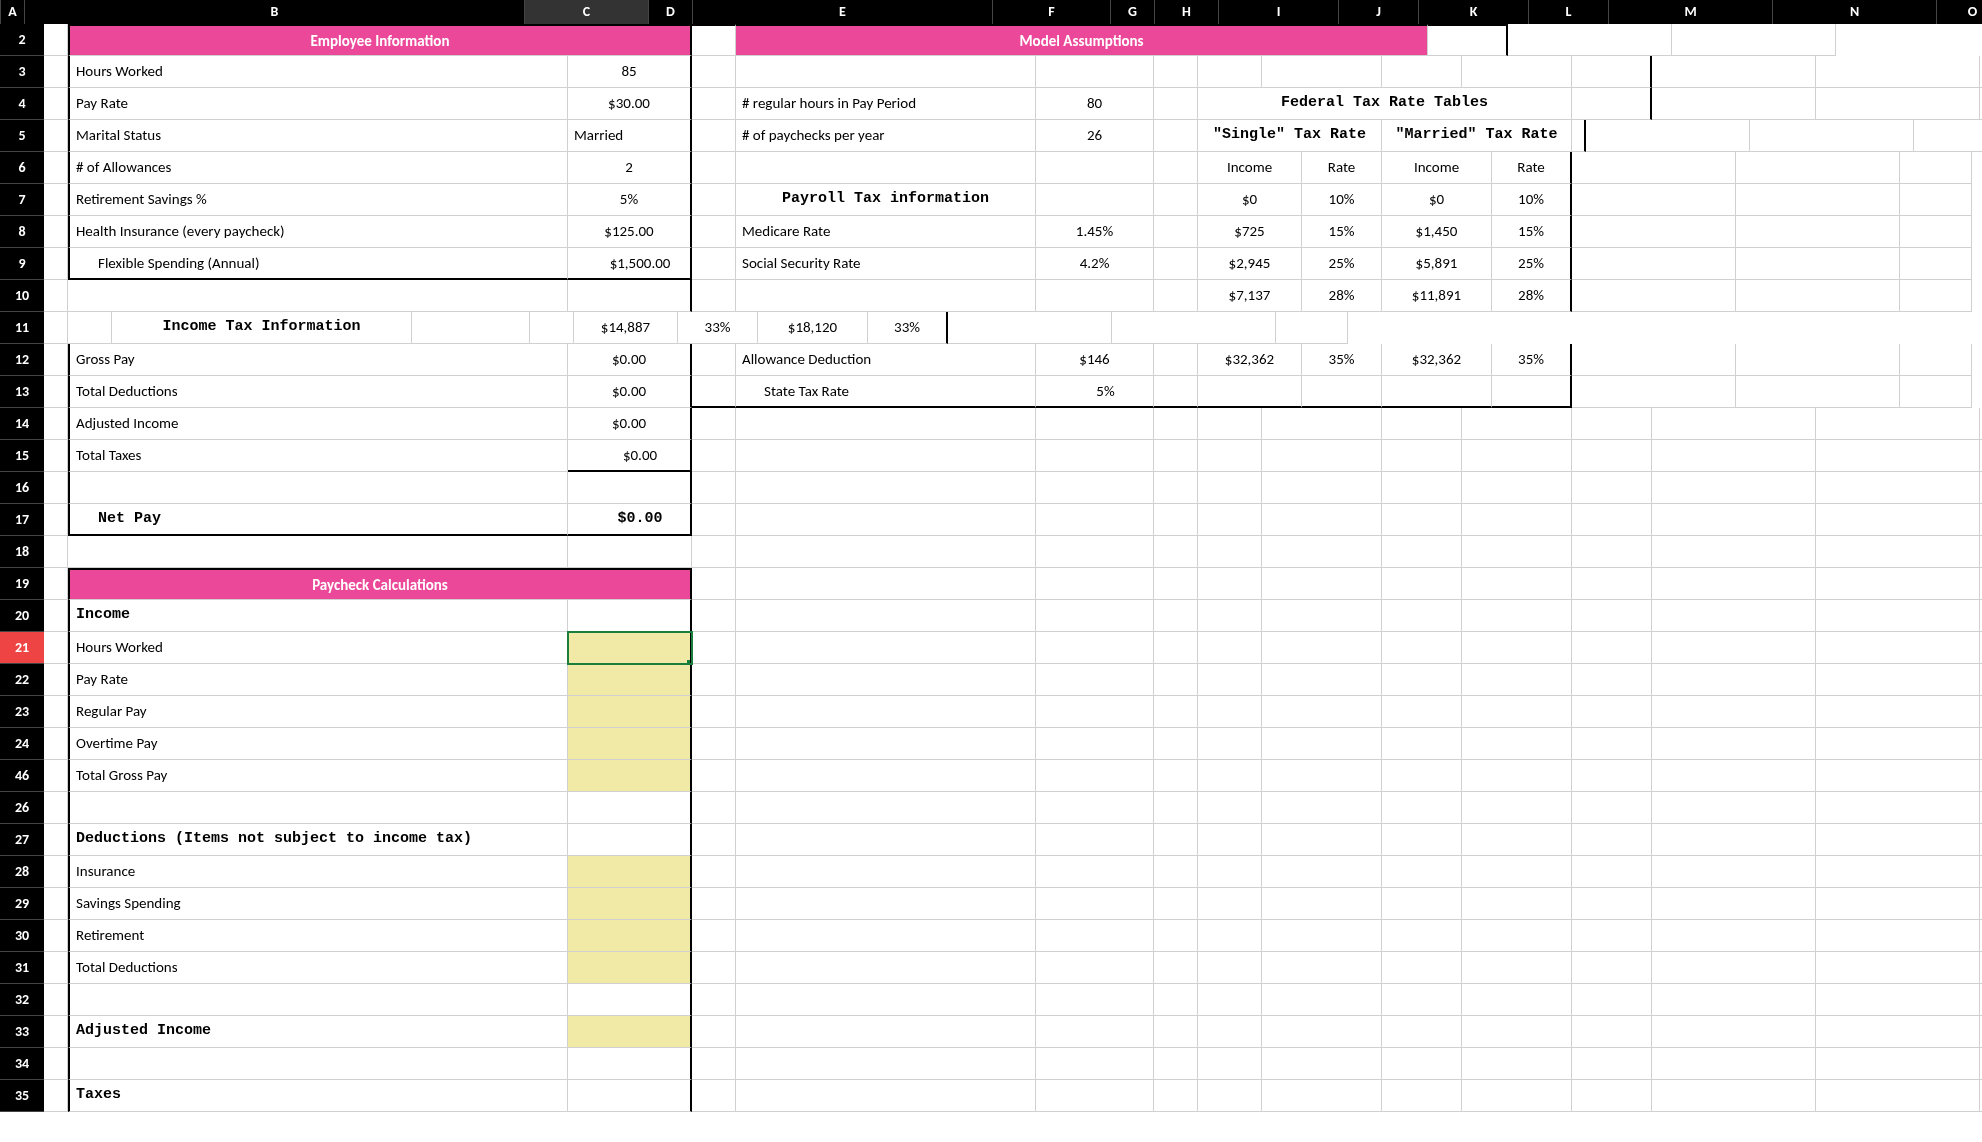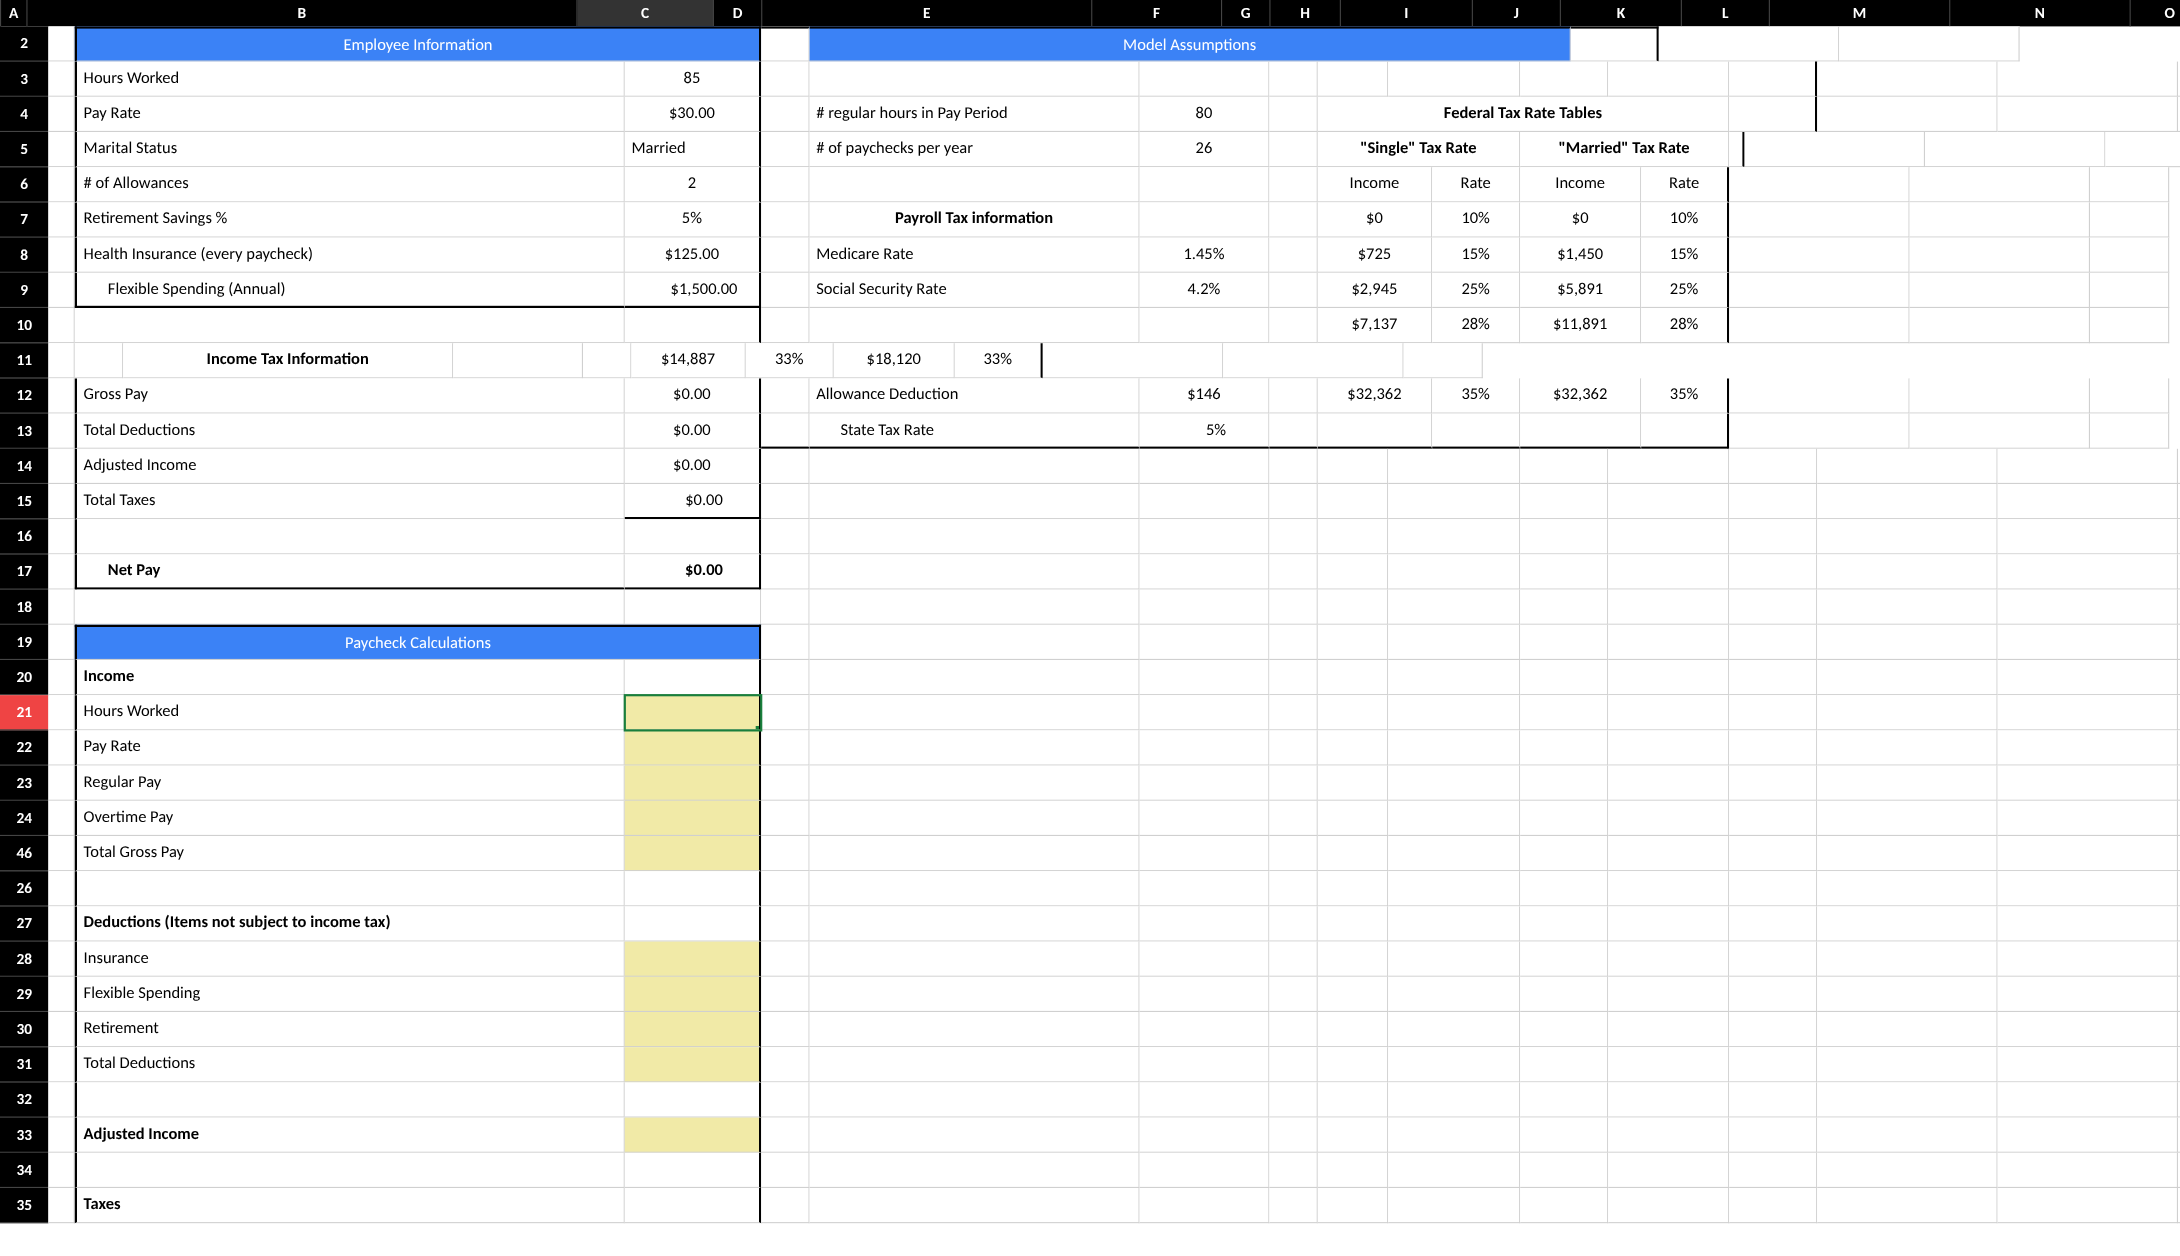--- a/index.html
+++ b/index.html
@@ -52,26 +52,26 @@
     border-bottom: 1px solid #d0d0d0;
     padding: 0 6px;
     line-height: 30px;
     white-space: nowrap;
     overflow: hidden;
     flex-shrink: 0;
     background: #fff;
     position: relative;
   }
   .cell.maroon {
-    background: #3b82f6;
+    background: #ec4899;
     color: #fff;
-    font-weight: normal;
+    font-weight: bold;
     text-align: center;
   }
-  .cell.bold { font-weight: bold; }
+  .cell.bold { font-weight: bold; font-family: Liberation Mono, monospace; }
   .cell.center { text-align: center; }
   .cell.right { text-align: center; }
   .cell.yellow { background: #f1eaa7; }
   .cell.thick-right { border-right: 2px solid #000; }
   .cell.thick-bottom { border-bottom: 2px solid #000; padding-left: 28px; }
   .cell.thick-left { border-left: 2px solid #000; }
   .cell.thick-top { border-top: 2px solid #000; }
   .cell.selected-cell {
     outline: 2px solid #1a7f3c;
     outline-offset: -1px;
@@ -615,21 +615,21 @@
       <div class="cell cK"></div>
       <div class="cell cL"></div>
       <div class="cell cM"></div>
       <div class="cell cN"></div>
       <div class="cell cO"></div>
     </div>
 
     <div class="row">
       <div class="row-header">29</div>
       <div class="cell cA"></div>
-      <div class="cell cB thick-left">Flexible Spending</div>
+      <div class="cell cB thick-left">Savings Spending</div>
       <div class="cell cC yellow thick-right"></div>
       <div class="cell cD"></div>
       <div class="cell cE"></div>
       <div class="cell cF"></div>
       <div class="cell cG"></div>
       <div class="cell cH"></div>
       <div class="cell cI"></div>
       <div class="cell cJ"></div>
       <div class="cell cK"></div>
       <div class="cell cL"></div>

